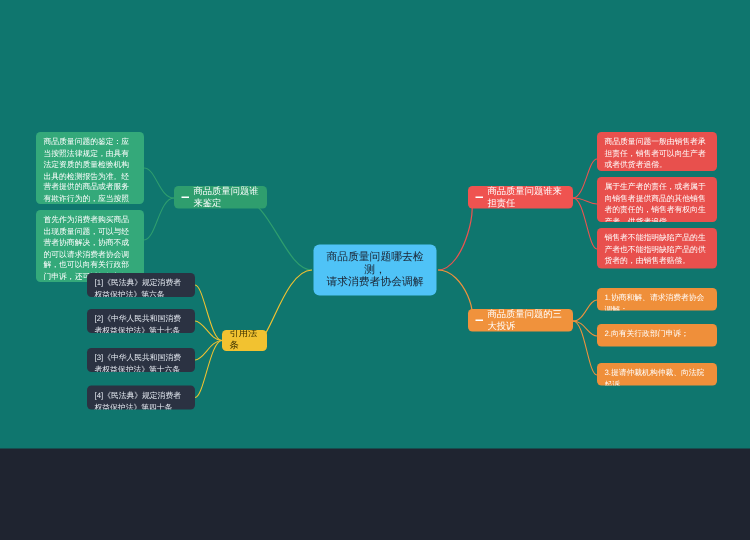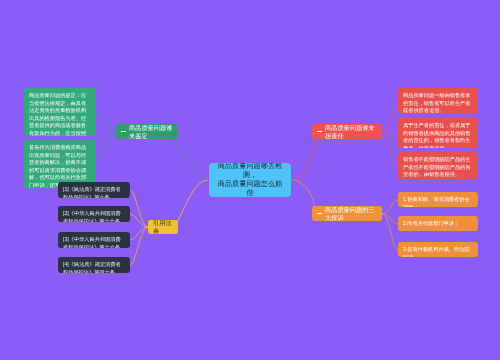--- a/index.html
+++ b/index.html
@@ -9,22 +9,22 @@
   }
   body {
     width: 500px;
     height: 360px;
     overflow: hidden;
     font-family: "Liberation Sans", sans-serif;
   }
   #canvas {
     position: relative;
     width: 500px;
-    height: 360px;
-    background: #8b5cf6;
+    height: 299px;
+    background: #0f766e;
   }
   svg.links {
     position: absolute;
     left: 0; top: 0;
     width: 500px;
     height: 360px;
     pointer-events: none;
   }
   .node {
     position: absolute;
@@ -105,21 +105,21 @@
     <path d="M382,132 C390,132 392,166 398,166" stroke="#ef5350" stroke-width="0.7" fill="none"></path>
 
     <path d="M382,214 C390,214 392,200 398,200" stroke="#f0923c" stroke-width="0.7" fill="none"></path>
     <path d="M382,214 C390,214 392,224 398,224" stroke="#f0923c" stroke-width="0.7" fill="none"></path>
     <path d="M382,214 C390,214 392,250 398,250" stroke="#f0923c" stroke-width="0.7" fill="none"></path>
   </svg>
 
   <div class="node center-node" style="left:209px; top:163px; width:82px; height:34px;">
     <span>
       <span>商品质量问题哪去检测，</span>
-      <span>商品质量问题怎么赔偿</span>
+      <span>请求消费者协会调解</span>
     </span>
   </div>
 
   <div class="node branch-node green" style="left:116px; top:124px; width:62px; height:15px;">
     <i class="bar" style="background:#ffffff;"></i>
     <span>商品质量问题谁来鉴定</span>
   </div>
 
   <div class="node leaf-node greenb" style="left:24px; top:88px; width:72px; height:48px;">
     <span>商品质量问题的鉴定：应当按照法律规定，由具有法定资质的质量检验机构出具的检测报告为准。经营者提供的商品或者服务有欺诈行为的，应当按照消费者的要求增加赔偿其受到的损失。</span>

